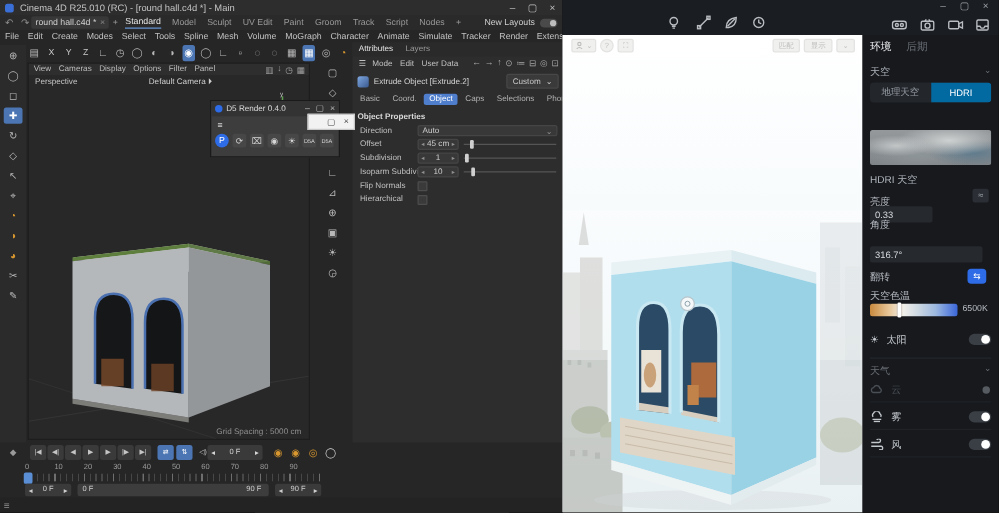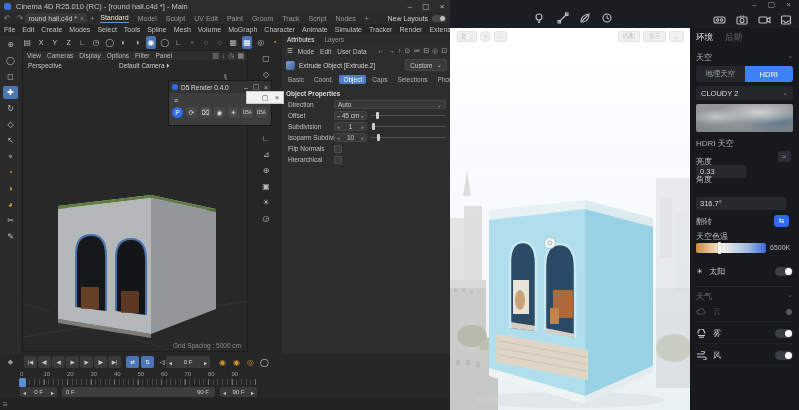--- a/index.html
+++ b/index.html
@@ -104,21 +104,21 @@
 #d5-vp{position:absolute;left:0;top:28px;width:240px;height:382px;background:#fff;overflow:hidden}
 .chip{position:absolute;top:3px;height:11px;background:#f0f0ef;border:1px solid #e3e3e2;border-radius:2px;display:flex;align-items:center;justify-content:center;gap:2px;font-size:6px;color:#c2c2c0}
 #d5-panel{position:absolute;left:240px;top:28px;width:109px;height:382px;background:#17191d;font-size:8px;color:#b9bec5}
 .pp{position:absolute;left:6px;right:6px}
 #dp-tabs{display:flex;gap:12px;color:#6a6f76;font-size:8.5px}
 #dp-tabs .active{color:#f0f2f4}
 .sect{color:#aeb4bb;display:flex}
 .sect .chev,.secthead .chev{margin-left:auto;color:#6a6f76;font-size:7px}
 #sky-seg{display:flex;background:#23262b;border-radius:3px;overflow:hidden;height:16px}
 #sky-seg .sg{flex:1;display:flex;align-items:center;justify-content:center;color:#9aa0a8;font-size:7.5px}
-#sky-seg .sg.active{background:#3b82f6;color:#fff}
+#sky-seg .sg.active{background:#0369a1;color:#fff}
 #hdri-dd{height:14px;background:#23262b;border-radius:2px;display:flex;align-items:center;padding:0 5px;color:#d7dade;font-size:7.5px}
 #hdri-dd .chev{margin-left:auto;color:#8a9097;font-size:7px}
 #hdri-prev{height:28px;border-radius:2px;background:radial-gradient(ellipse 42px 12px at 22% 45%,#c2c6c7 0%,transparent 70%),radial-gradient(ellipse 55px 16px at 65% 30%,#cdd1d1 0%,transparent 75%),radial-gradient(ellipse 48px 14px at 85% 65%,#5f7b8d 0%,transparent 75%),radial-gradient(ellipse 60px 18px at 40% 70%,#8e9599 0%,transparent 75%),linear-gradient(#95999c,#7e8387)}
 .dinput{height:13px;background:#26292e;border-radius:2px;display:flex;align-items:center;padding:0 4px;color:#d7dade;font-size:7.5px}
 .minibtn{position:absolute;width:13px;height:11px;background:#2b2f35;border-radius:2px;color:#aeb4bb;display:flex;align-items:center;justify-content:center;font-size:7px}
 .flipbtn{position:absolute;width:15px;height:12px;background:#2e6be6;border-radius:3px;color:#fff;display:flex;align-items:center;justify-content:center;font-size:7px}
 #temp-bar{position:absolute;left:6px;top:215px;width:70px;height:10px;border-radius:2px;background:linear-gradient(90deg,#c98a3e 0%,#e8c79a 22%,#f2f0ea 38%,#cdd8e2 55%,#9db9e0 75%,#3a66d9 100%)}
 #temp-knob{position:absolute;left:28px;top:214px;width:3px;height:12px;background:#fff;border-radius:1px;box-shadow:0 0 1px #0008}
 .toggle{position:absolute;width:18px;height:9px;border-radius:5px;background:#3a3f46}
 .toggle::after{content:"";position:absolute;top:1px;width:7px;height:7px;border-radius:50%;background:#fff;right:1px}
@@ -637,24 +637,20 @@
       </div>
     <div class="pp sect" style="top:24px">
       <span>天空</span>
       <span class="chev">⌄</span>
     </div>
     <div class="pp" id="sky-seg" style="top:38px">
 
     <span class="sg">地理天空</span>
         <span class="sg active">HDRI</span>
       </div>
-    <div class="pp" id="hdri-dd" style="top:58px">
-      <span>CLOUDY 2</span>
-      <span class="chev">⌄</span>
-    </div>
     <div class="pp" id="hdri-prev" style="top:76px"></div>
     <div class="pp" style="top:110px;color:#aeb4bb">HDRI 天空</div>
     <div class="pp" style="top:128px">亮度</div>
     <span class="minibtn" style="left:88px;top:123px">≈</span>
     <div class="pp dinput" style="top:137px;width:50px">0.33</div>
     <div class="pp" style="top:146px">角度</div>
     <div class="pp dinput" style="top:169px;width:90px">316.7°</div>
     <div class="pp" style="top:188px">翻转</div>
     <span class="flipbtn" style="left:84px;top:187px">⇆</span>
     <div class="pp" style="top:203px">天空色温</div>

